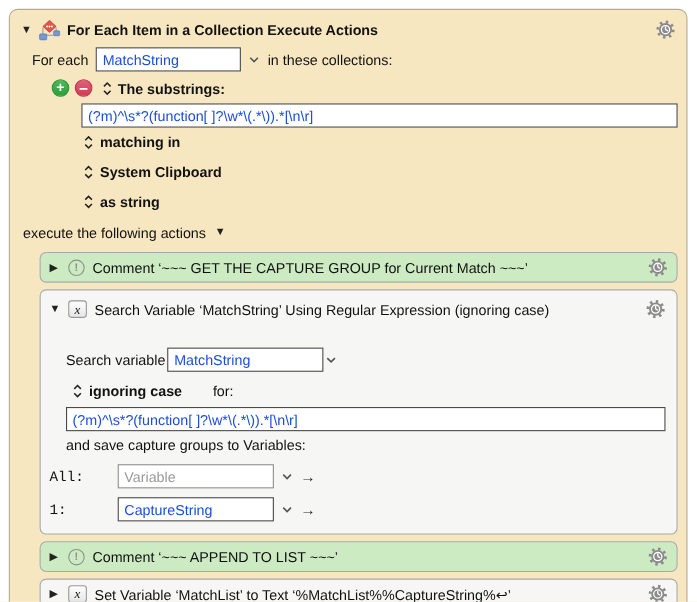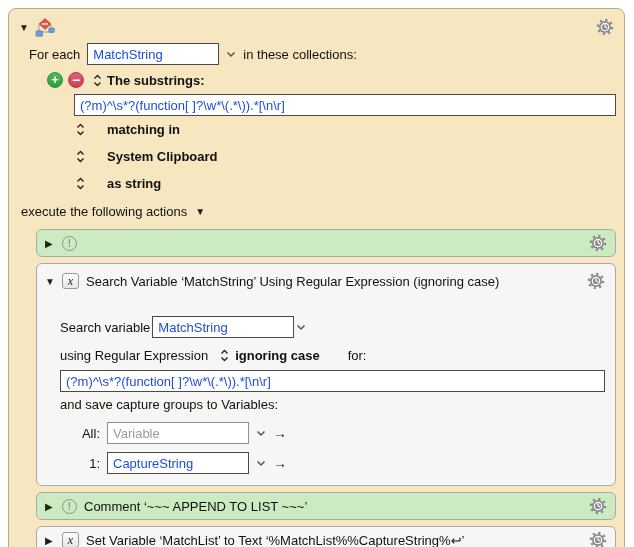--- a/index.html
+++ b/index.html
@@ -21,21 +21,21 @@
   .row { display:flex; align-items:center; }
   .bold { font-weight:bold; }
 
   .header-row { height:24px; gap:6px; position:relative; padding-right:26px; }
   .disclosure { font-size:10px; color:#222; width:10px; flex:none; cursor:default; }
   .gear-abs { position:absolute; right:2px; top:3px; }
 
   .fe-var-row { height:26px; margin-left:10px; margin-top:2px; gap:7px; }
   .collection-row { height:22px; margin-left:28px; margin-top:2px; gap:5px; }
   .regex-row { margin-left:55px; margin-top:3px; margin-right:0; }
-  .popup-row { height:27px; margin-left:57px; gap:22px; }
+  .popup-row { height:27px; margin-left:57px; gap:6px; }
   .execute-row { height:24px; margin-left:2px; margin-top:2px; gap:8px; }
 
   .field {
     height:22px; border:1px solid #4a4a4a; background:#fff; border-radius:0;
     font-family:"Liberation Sans", sans-serif; font-size:13px; color:#1d4ed8;
     padding:1px 5px; outline:none;
   }
   .w132 { width:132px; }
   .w142 { width:142px; }
   .grow { flex:1; }
@@ -58,21 +58,21 @@
   .green { background:#cdebc2; }
   .graybg { background:#f6f6f5; }
   .search-box { background:#f6f6f5; padding:5px 8px 9px 8px; }
 
   .sv-header { height:24px; gap:7px; padding-right:2px; }
   .sv-row1 { height:26px; margin-left:15px; margin-top:21px; gap:2px; }
   .sv-row2 { height:24px; margin-left:15px; margin-top:3px; gap:6px; }
   .sv-regex { margin-left:15px; margin-top:3px; margin-right:2px; }
   .sv-save { height:24px; margin-left:15px; margin-top:0;text-align:right; }
   .cap-row { height:26px; margin-top:4px; gap:7px; }
-  .cap-label { width:55px; text-align:right; flex:none; }
+  .cap-label { width:55px; text-align:left; flex:none;font-family:Liberation Mono, monospace; }
 
   .ml-auto { margin-left:auto; }
   .for-label { margin-left:22px; }
 
   .comment-icon {
     width:15px; height:15px; border-radius:50%; border:1.5px solid #8f8f8f;
     color:#8f8f8f; font-weight:bold; font-size:10px;
     display:flex; align-items:center; justify-content:center; flex:none;
   }
   .var-icon {
@@ -97,20 +97,21 @@
         <svg width="20" height="19" viewBox="0 0 20 19">
           <path d="M4,7 L4,14 M4,14 L14,14 M16,7 L16,11" stroke="#9a9a9a" stroke-width="1" fill="none"></path>
           <path d="M10,0.5 L16,6 L10,11.5 L4,6 Z" fill="#e25549" stroke="#b03c33" stroke-width="0.6"></path>
           <circle cx="7.8" cy="6" r="0.9" fill="#fff"></circle>
             <circle cx="10" cy="6" r="0.9" fill="#fff"></circle>
             <circle cx="12.2" cy="6" r="0.9" fill="#fff"></circle>
           <rect x="1" y="12.8" width="6.5" height="5.5" rx="1" fill="#6f9bd8" stroke="#4a72b0" stroke-width="0.6"></rect>
           <rect x="13.8" y="10" width="5.5" height="4.5" rx="1" fill="#6f9bd8" stroke="#4a72b0" stroke-width="0.6"></rect>
         </svg>
       </span>
+      <span class="bold">For Each Item in a Collection Execute Actions</span>
       <span class="gear-abs icon-flex">
         <svg width="18" height="18" viewBox="0 0 18 18">
           <circle cx="9" cy="9" r="6" fill="#8a8a8a"></circle>
           <circle cx="9" cy="9" r="7" fill="none" stroke="#8a8a8a" stroke-width="2.6" stroke-dasharray="2.2 3.3"></circle>
           <circle cx="9" cy="9" r="3.7" fill="none" stroke="#fff" stroke-width="1.2"></circle>
           <line x1="9" y1="9" x2="9" y2="6.2" stroke="#fff" stroke-width="1.2"></line>
           <line x1="9" y1="9" x2="11.2" y2="10" stroke="#fff" stroke-width="1.2"></line>
         </svg>
       </span>
     </div>
@@ -173,20 +174,21 @@
     </div>
 
     <div class="row execute-row">
       <span>execute the following actions</span>
       <span class="tri-small">▼</span>
     </div>
 
     <div class="action green action-bar">
       <span class="disclosure">▶</span>
       <span class="comment-icon">!</span>
+      <span>Comment ‘~~~ GET THE CAPTURE GROUP for Current Match ~~~’</span>
       <span class="ml-auto icon-flex">
         <svg width="18" height="18" viewBox="0 0 18 18">
           <circle cx="9" cy="9" r="6" fill="#8a8a8a"></circle>
           <circle cx="9" cy="9" r="7" fill="none" stroke="#8a8a8a" stroke-width="2.6" stroke-dasharray="2.2 3.3"></circle>
           <circle cx="9" cy="9" r="3.7" fill="none" stroke="#fff" stroke-width="1.2"></circle>
           <line x1="9" y1="9" x2="9" y2="6.2" stroke="#fff" stroke-width="1.2"></line>
           <line x1="9" y1="9" x2="11.2" y2="10" stroke="#fff" stroke-width="1.2"></line>
         </svg>
       </span>
     </div>
@@ -211,21 +213,20 @@
         <span>Search variable</span>
         <input class="field w142" value="MatchString" style="">
         <span class="icon-flex">
           <svg width="10" height="7" viewBox="0 0 10 7">
               <polyline points="1.5,1.5 5,5 8.5,1.5" fill="none" stroke="#555" stroke-width="1.5"></polyline>
             </svg>
         </span>
       </div>
 
       <div class="row sv-row2">
-        <span>using Regular Expression</span>
         <span class="icon-flex" style="margin-left:6px;">
           <svg width="9" height="13" viewBox="0 0 9 13">
               <polyline points="1.5,4.5 4.5,1.5 7.5,4.5" fill="none" stroke="#222" stroke-width="1.4"></polyline>
               <polyline points="1.5,8.5 4.5,11.5 7.5,8.5" fill="none" stroke="#222" stroke-width="1.4"></polyline>
             </svg>
         </span>
         <span class="bold">ignoring case</span>
         <span class="for-label">for:</span>
       </div>
 

